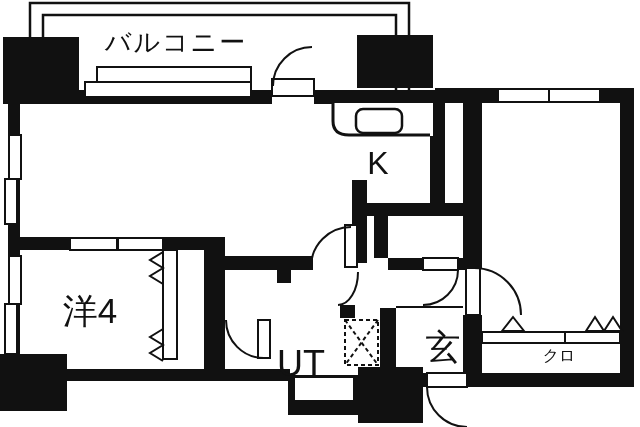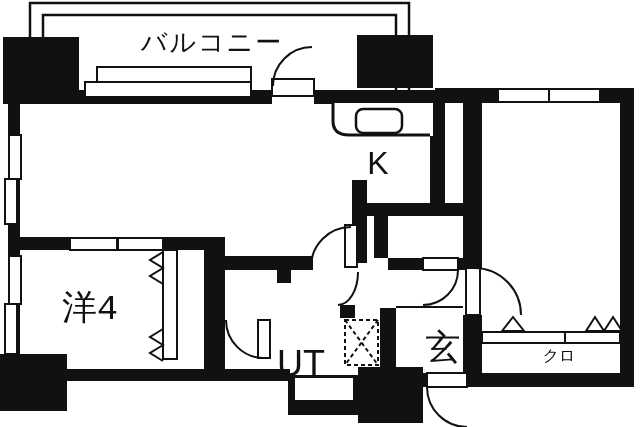--- a/index.html
+++ b/index.html
@@ -122,19 +122,19 @@
 
     <g stroke="#111" stroke-width="2" fill="none" stroke-dasharray="4,3">
       <rect x="345" y="320" width="33" height="45"></rect>
       <line x1="345" y1="320" x2="378" y2="365"></line>
       <line x1="378" y1="320" x2="345" y2="365"></line>
     </g>
 
     <line x1="396" y1="307" x2="463" y2="307" stroke="#111" stroke-width="2"></line>
   </svg>
 
-  <div class="lbl" style="left:176px;top:42px;font-size:26px;letter-spacing:2px;margin-left:36px;">バルコニー</div>
+  <div class="lbl" style="left:176px;top:42px;font-size:26px;letter-spacing:2px;">バルコニー</div>
   <div class="lbl" style="left:378px;top:163px;font-size:32px;">K</div>
-  <div class="lbl" style="left:90px;top:310px;font-size:35px;font-family:Liberation Mono, monospace;">洋4</div>
+  <div class="lbl" style="left:90px;top:310px;font-size:35px;">洋4</div>
   <div class="lbl" style="left:301px;top:364px;font-size:36px;">UT</div>
   <div class="lbl" style="left:443px;top:346px;font-size:35px;">玄</div>
   <div class="lbl" style="left:559px;top:356px;font-size:16px;">クロ</div>
 </div>
 
 </body></html>

